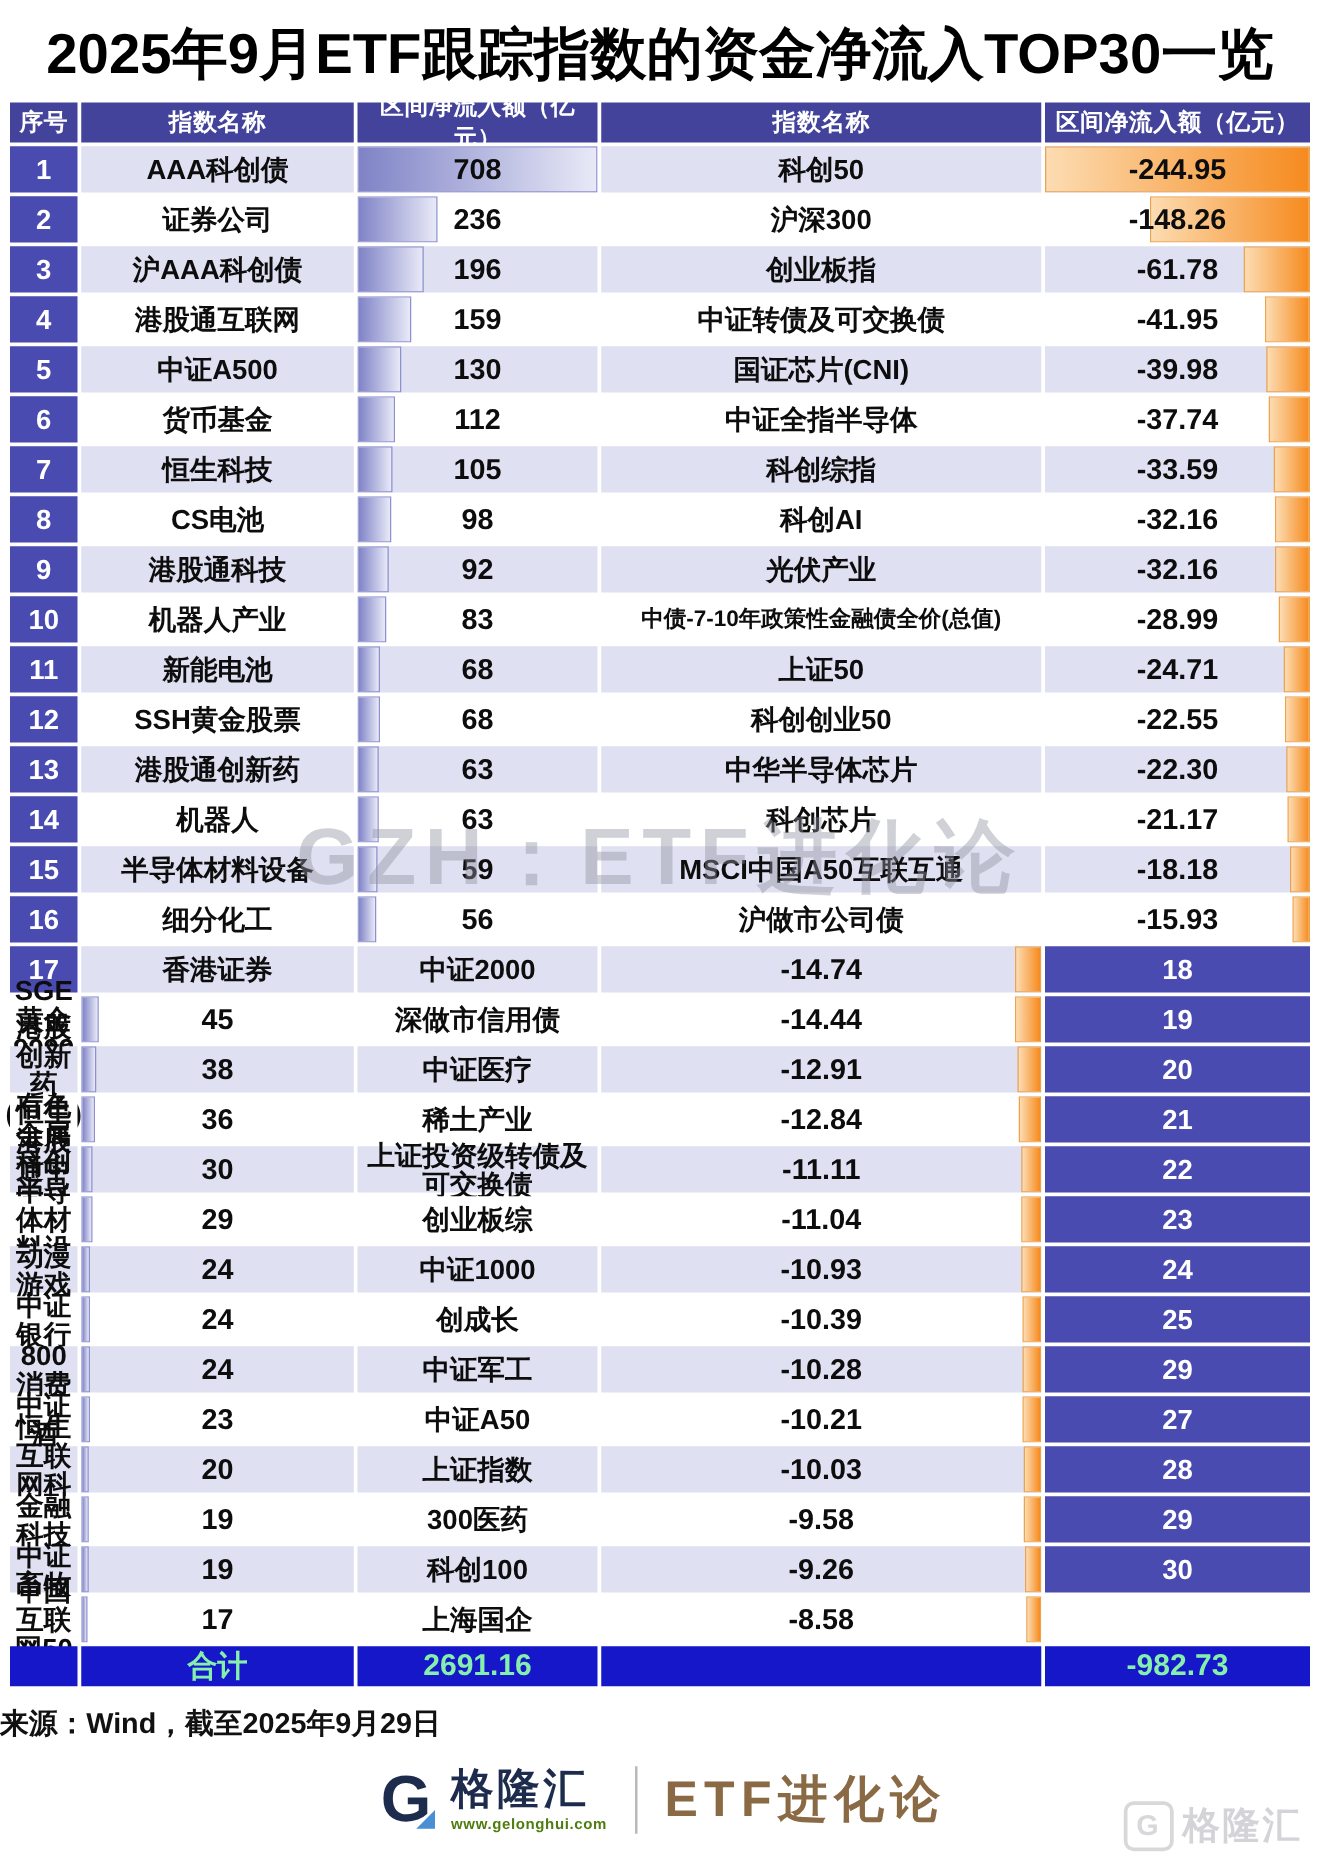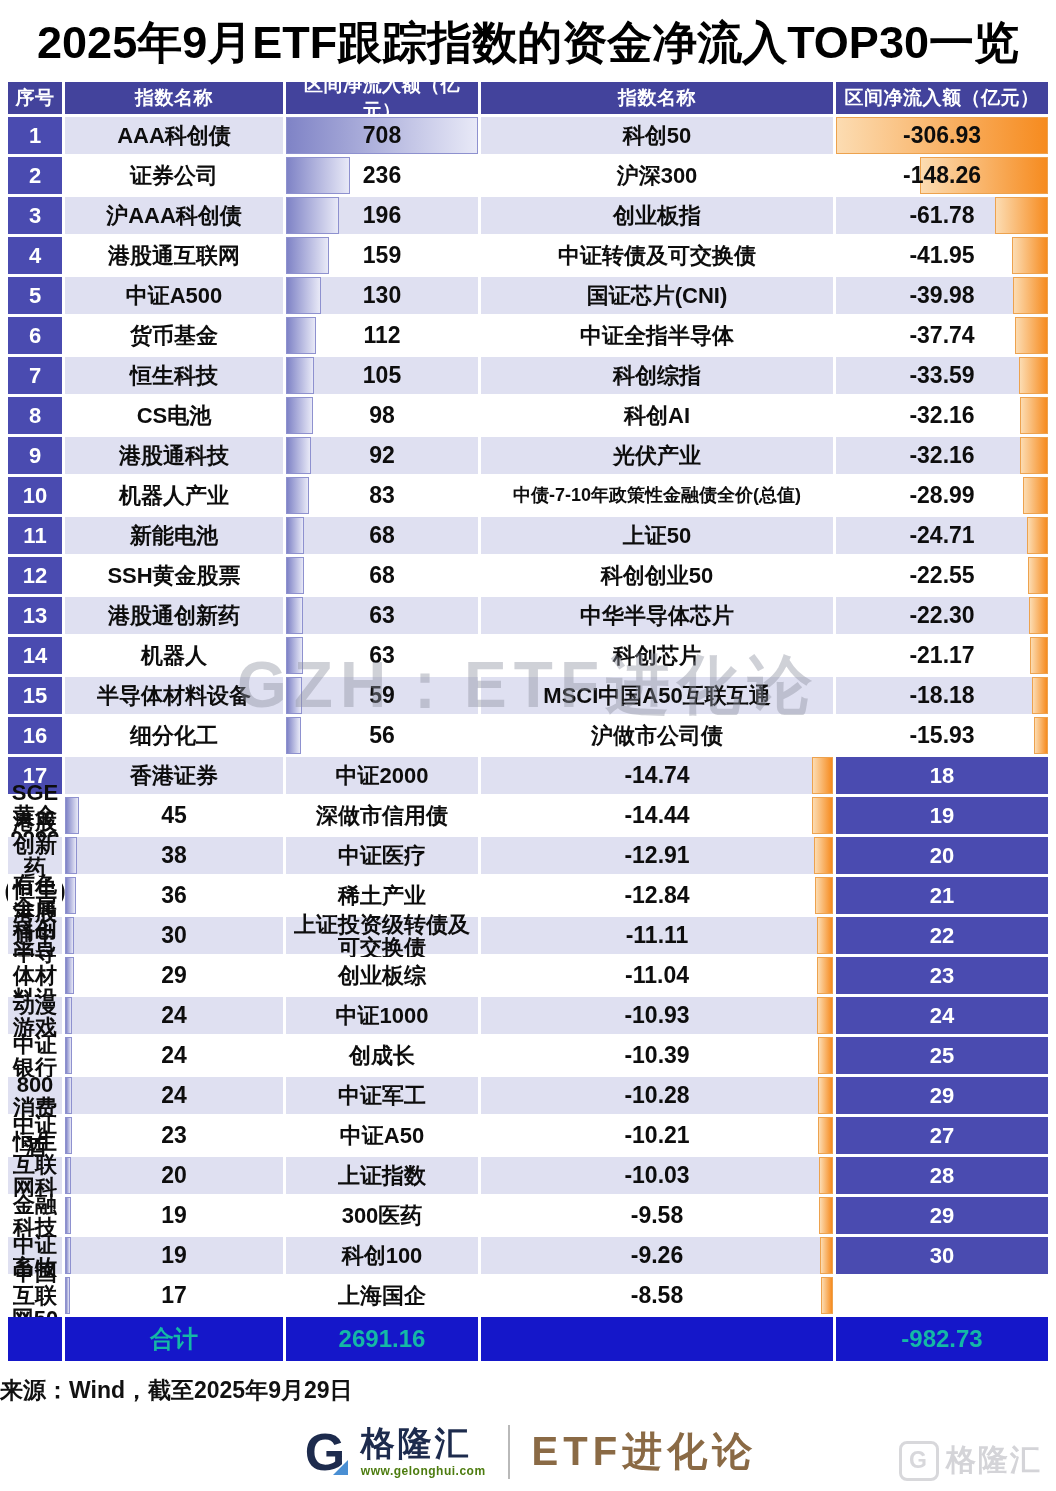--- a/index.html
+++ b/index.html
@@ -25,21 +25,21 @@
   .odd{background:#dfe0f1;}
   .even{background:#ffffff;}
   .name{font-weight:700;font-size:22px;color:#0d0d0d;line-height:1.05;}
   .name.tight{font-size:18px;}
   .valcell{position:relative;font-weight:700;font-size:23px;color:#0d0d0d;overflow:hidden;}
   .bar{position:absolute;top:0;bottom:0;box-sizing:border-box;}
   .bar.inflow{left:0;background:linear-gradient(90deg,#7f83c6 0%,#e8e9f7 100%);border:1px solid #8e91cf;}
   .bar.outflow{right:0;background:linear-gradient(90deg,#fcdcb2 0%,#f68b1f 100%);border:1px solid #eda24e;}
   .valtext{position:relative;z-index:2;}
   .totals{margin-top:3px;}
-  .totals .cell{background:#1517c9;color:#14b8a6;font-weight:700;font-size:24px;height:44px;}
+  .totals .cell{background:#1517c9;color:#86efac;font-weight:700;font-size:24px;height:32px;}
   .source{
     text-align:left;padding:14px 16px 0 0;
     font-size:23px;font-weight:700;color:#111;
   }
   .footer{
     display:flex;align-items:center;justify-content:center;gap:22px;margin-top:18px;
   }
   .brand{display:flex;align-items:center;gap:10px;}
   .gmark{position:relative;width:52px;height:52px;display:flex;align-items:center;justify-content:center;}
   .gmark .g{font-size:52px;font-weight:900;color:#1d2b4d;line-height:52px;}
@@ -81,21 +81,21 @@
 <div class="grid" id="tbody">
     <div class="cell rank">1</div>
     <div class="cell name odd">AAA科创债</div>
     <div class="cell valcell odd">
       <span class="bar inflow" style="width: 100%;"></span>
       <span class="valtext">708</span>
     </div>
     <div class="cell name odd">科创50</div>
     <div class="cell valcell odd">
       <span class="bar outflow" style="width: 100%;"></span>
-      <span class="valtext">-306.93</span>
+      <span class="valtext">-244.95</span>
     </div>
     <div class="cell rank">2</div>
     <div class="cell name even">证券公司</div>
     <div class="cell valcell even">
       <span class="bar inflow" style="width: 33.3333%;"></span>
       <span class="valtext">236</span>
     </div>
     <div class="cell name even">沪深300</div>
     <div class="cell valcell even">
       <span class="bar outflow" style="width: 60.5266%;"></span>

